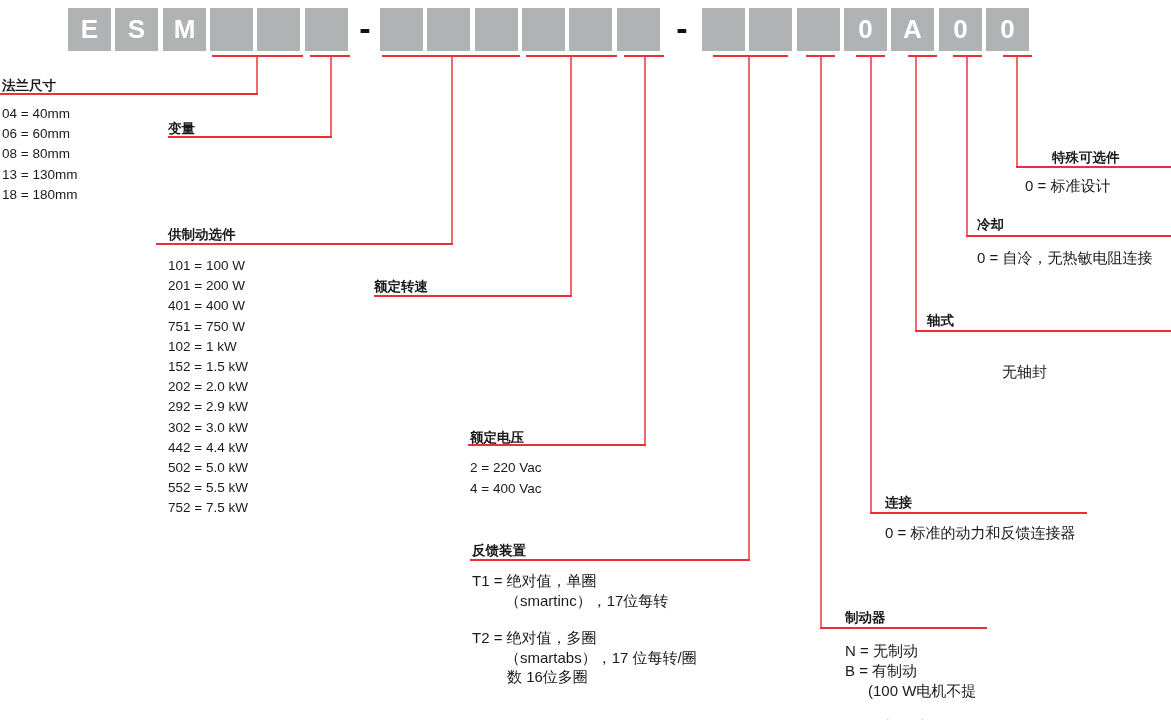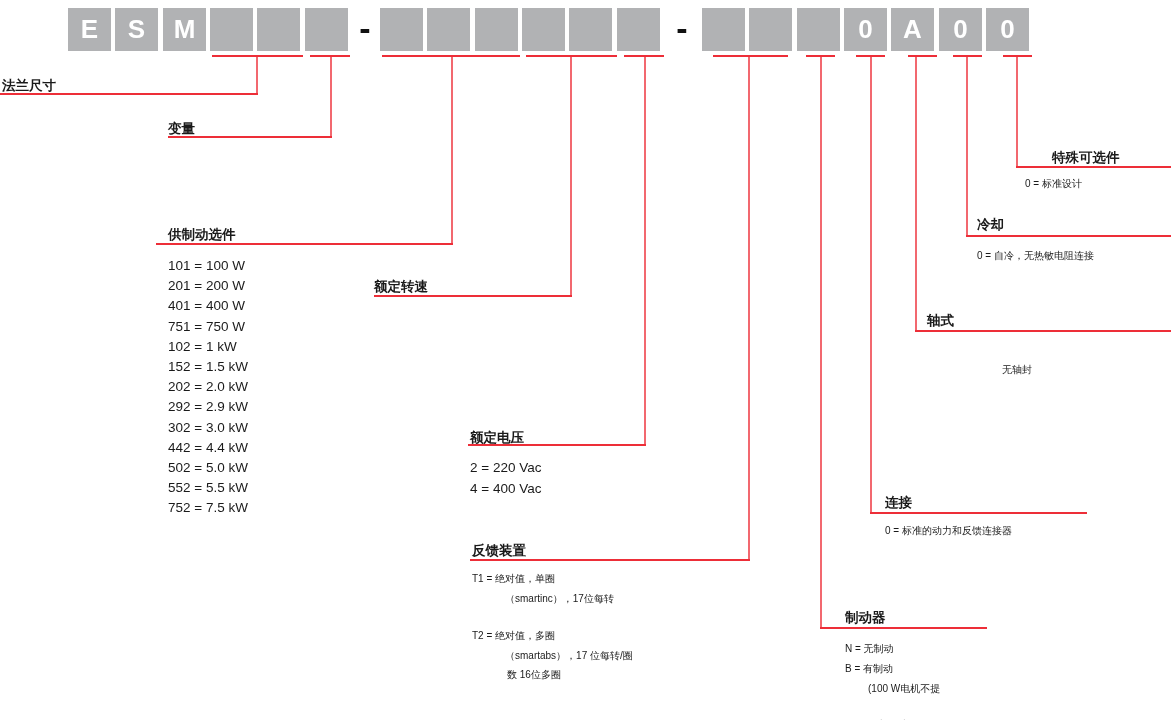--- a/index.html
+++ b/index.html
@@ -13,21 +13,21 @@
     background:var(--box-gray,#b1b2b4); color:var(--box-text,#fff);
     font-weight:bold; font-size:26px; line-height:43px; text-align:center;
   }
   .dash {
     position:absolute; top:8px; width:16px; height:43px; line-height:41px;
     font-size:34px; font-weight:bold; text-align:center; color:#111;
   }
   .hline { position:absolute; height:2px; background:var(--line-red,#ed2e38); }
   .vline { position:absolute; width:2px; background:var(--line-red,#ed2e38); opacity:.72; }
   .heading { position:absolute; font-weight:bold; font-size:13.5px; white-space:nowrap; }
-  .val     { position:absolute; font-size:10px; white-space:nowrap; }
+  .val     { position:absolute; font-size:15px; white-space:nowrap; }
   .vals    { position:absolute; font-size:13.5px; line-height:20.2px; white-space:nowrap; }
   .vals div { white-space:nowrap; }
 </style>
 </head>
 <body>
 
 <div class="canvas">
 
   <div class="box" style="left:68px">E</div>
   <div class="box" style="left:115px">S</div>
@@ -74,20 +74,27 @@
   <div class="vline" style="left:644px;top:56px;height:390px"></div>
   <div class="vline" style="left:748px;top:56px;height:505px"></div>
   <div class="vline" style="left:820px;top:56px;height:573px"></div>
   <div class="vline" style="left:870px;top:56px;height:458px"></div>
   <div class="vline" style="left:915px;top:56px;height:276px"></div>
   <div class="vline" style="left:966px;top:56px;height:181px"></div>
   <div class="vline" style="left:1016px;top:56px;height:112px"></div>
 
   <div class="heading" style="left:2px;top:77px">法兰尺寸</div>
   <div class="hline" style="left:0px;top:93px;width:258px"></div>
+  <div class="vals" style="left:2px;top:104px">
+    <div>04 = 40mm</div>
+    <div>06 = 60mm</div>
+    <div>08 = 80mm</div>
+    <div>13 = 130mm</div>
+    <div>18 = 180mm</div>
+  </div>
 
   <div class="heading" style="left:168px;top:120px">变量</div>
   <div class="hline" style="left:168px;top:136px;width:164px"></div>
 
   <div class="heading" style="left:168px;top:226px">供制动选件</div>
   <div class="hline" style="left:156px;top:243px;width:297px"></div>
   <div class="vals" style="left:168px;top:256px">
     <div>101 = 100 W</div>
     <div>201 = 200 W</div>
     <div>401 = 400 W</div>

